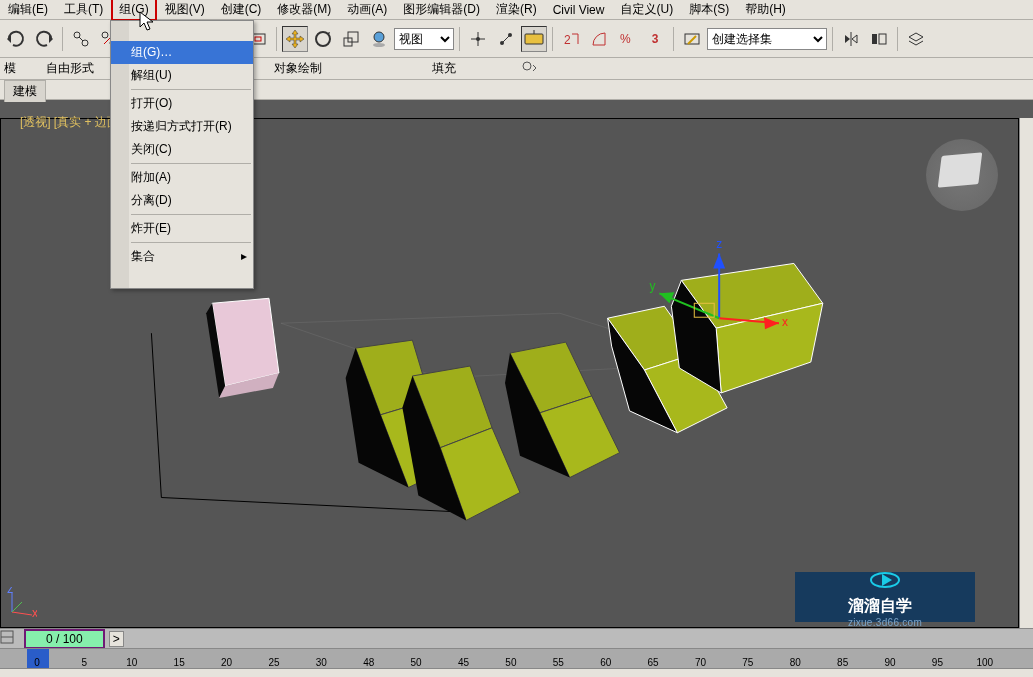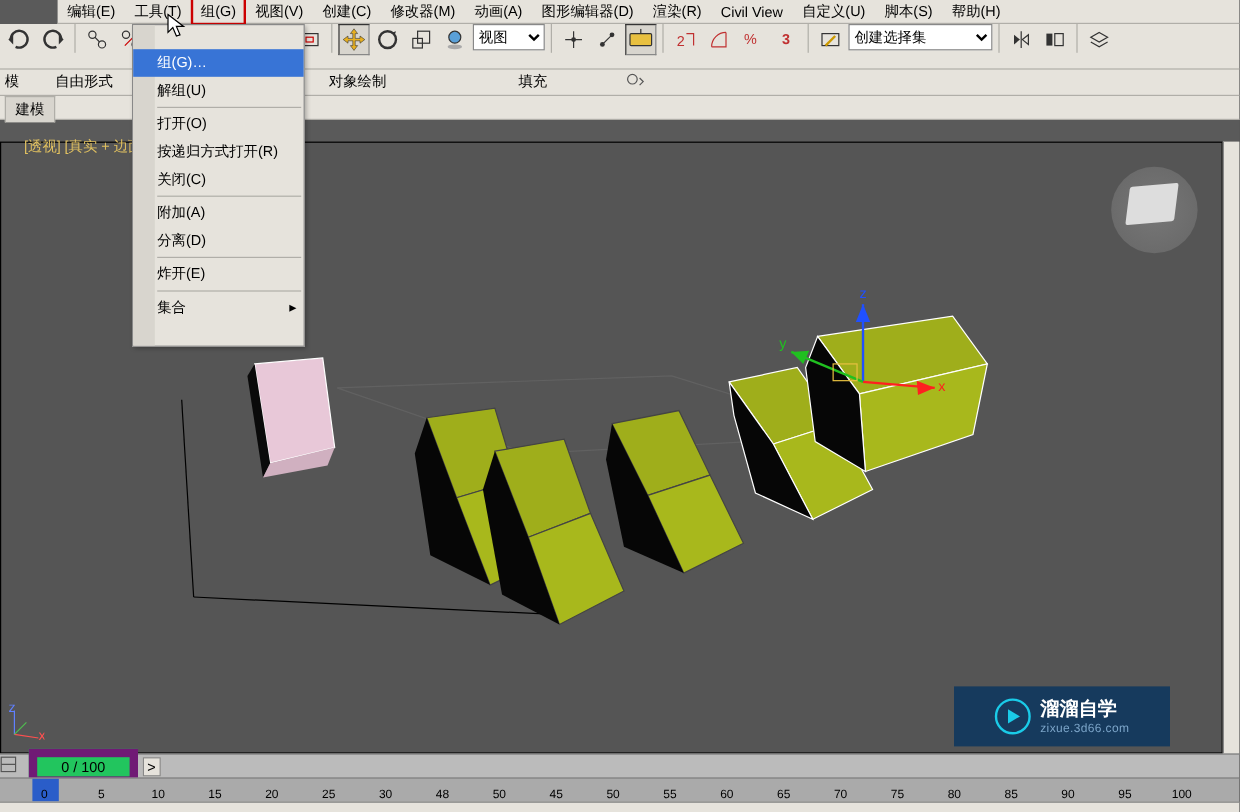--- a/index.html
+++ b/index.html
@@ -1,24 +1,24 @@
 <!DOCTYPE html>
 <html><head>
   <meta charset="utf-8">
   <style>
     * { margin: 0; padding: 0; box-sizing: border-box; font-family: "Microsoft YaHei", SimSun, sans-serif; font-size: 12px; }
     body { width: 1033px; height: 677px; background: #5a5a5a; overflow: hidden; position: relative; }
 
     
-    .menubar { background: #e6e3dc; height: 20px; display: flex; align-items: center; border-bottom: 1px solid #b0aea8; margin-left: 48px; }
+    .menubar { background: #e6e3dc; height: 20px; display: flex; align-items: center; border-bottom: 1px solid #b0aea8; }
     .menubar-item { padding: 3px 8px; cursor: pointer; color: #000; }
     .menubar-item.active { border: 2px solid #c00; background: #e6e3dc; padding: 1px 6px; }
     
     
-    .toolbar { background: #e6e3dc; height: 38px; display: flex; padding: 0 3px; border-bottom: 1px solid #b0aea8; gap: 2px; }
+    .toolbar { background: #e6e3dc; height: 38px; display: flex; align-items: center; padding: 0 3px; border-bottom: 1px solid #b0aea8; gap: 2px; }
     .toolbar .icon-btn { width: 26px; height: 26px; display: inline-flex; align-items: center; justify-content: center; position: relative; }
     .toolbar .icon-btn.pressed { border: 1px inset #888; background: #d8d5ce; }
     .toolbar .sep { width: 1px; height: 24px; background: #b0aea8; margin: 0 3px; }
     .toolbar select { height: 22px; font-size: 12px; background: #fff; border: 1px solid #888; }
 
     
     .ribbon { background: #e6e3dc; height: 22px; display: flex; align-items: center; border-bottom: 1px solid #b0aea8; padding-left: 4px; gap: 30px; }
     .ribbon-label { color: #000; }
     .ribbon-tab-zone { background: #e6e3dc; height: 20px; border-bottom: 1px solid #b0aea8; padding-left: 4px; }
     .ribbon-active { display: inline-block; background: #d8d5ce; border: 1px solid #b0aea8; border-bottom: none; padding: 2px 8px; }
@@ -34,30 +34,30 @@
     
     .viewport { position: absolute; top: 118px; left: 0; right: 14px; bottom: 49px; background: #555; border: 1px solid #000; }
     .viewport-label { position: absolute; top: -5px; left: 19px; color: #e0c060; font-size: 11px; }
     .viewcube { position: absolute; top: 20px; right: 20px; width: 72px; height: 72px; background: radial-gradient(#777, #666); border-radius: 50%; }
     .viewcube-box { position: absolute; top: 15px; left: 14px; width: 40px; height: 32px; background: #ddd; transform: skewX(-12deg) rotateZ(-5deg); border-radius: 2px; }
     .axis-indicator { position: absolute; bottom: 10px; left: 6px; width: 30px; height: 30px; }
     .right-panel { position: absolute; top: 118px; right: 0; width: 14px; bottom: 49px; background: #e6e3dc; border-left: 1px solid #888; }
 
     
     .time-slider { position: absolute; bottom: 29px; left: 0; right: 0; height: 20px; background: #bbb; display: flex; align-items: center; border-top: 1px solid #888; }
-    .time-slider .slider-btn { background: #22c55e; border: 7px solid #701a75; padding: 1px 20px; margin-left: 6px; }
+    .time-slider .slider-btn { background: #86efac; border: 2px solid #701a75; padding: 1px 20px; margin-left: 6px; }
     .time-slider .track-btn { background: #e6e3dc; border: 1px solid #888; padding: 0 3px; margin-left: 4px; }
     .time-ruler { position: absolute; bottom: 9px; left: 0; right: 0; height: 20px; background: #aaa; border-top: 1px solid #888; display: flex; align-items: flex-end; }
     .time-ruler .play-head { width: 22px; position: absolute; left: 27px; top: 0; bottom: 0; background: #2a5dc9; }
     .time-ruler .ruler-ticks { position: absolute; left: 27px; right: 38px; bottom: 0; height: 100%; display: flex; justify-content: space-between; align-items: flex-end; }
     .ruler-tick { font-size: 10px; color: #000; text-align: center; width: 20px; }
     .status-bar { position: absolute; bottom: 0; left: 0; right: 0; height: 9px; background: #e6e3dc; border-top: 1px solid #888; }
 
     
-    .watermark { position: absolute; right: 58px; bottom: 55px; width: 180px; height: 50px; background: #163a5d; color: #fff; display: flex; align-items: center; justify-content: center; gap: 8px; }
+    .watermark { position: absolute; right: 58px; bottom: 55px; width: 180px; height: 50px; background: #163a5d; color: #fff; display: flex; align-items: center; justify-content: space-between; gap: 8px; flex-direction: column; }
     .watermark .wm-icon { width: 30px; height: 30px; border: 2px solid #1acbe8; border-radius: 50%; display: flex; align-items: center; justify-content: center; }
     .watermark .wm-play { width: 0; height: 0; border-left: 10px solid #1acbe8; border-top: 6px solid transparent; border-bottom: 6px solid transparent; margin-left: 3px; }
     .watermark .wm-text { display: flex; flex-direction: column; }
     .watermark .wm-text .line1 { font-size: 16px; font-weight: bold; }
     .watermark .wm-text .line2 { font-size: 10px; color: #7ba4c8; letter-spacing: 0.3px; }
 
     
     .cursor { position: absolute; top: 11px; left: 139px; z-index: 200; pointer-events: none; }
 
     

